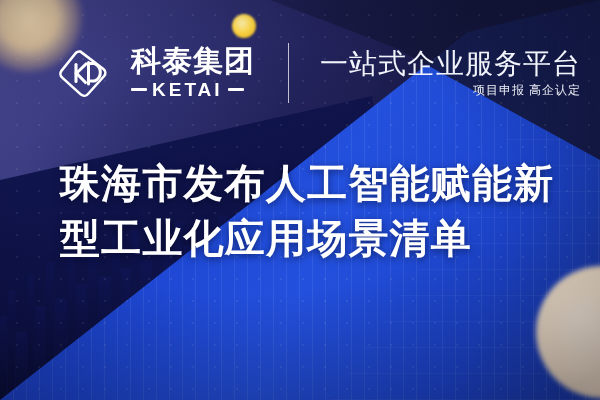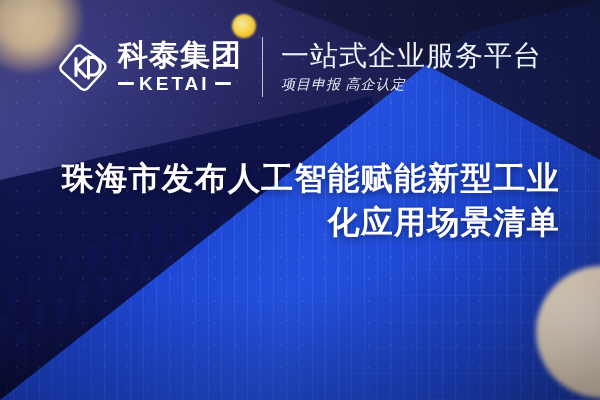--- a/index.html
+++ b/index.html
@@ -148,24 +148,25 @@
   .bg-vignette {
     background: radial-gradient(ellipse 85% 70% at 42% 42%,
       rgba(0,0,0,0) 45%, rgba(5,6,26,0.35) 100%);
   }
 
   
 
   .header {
     position: absolute;
     left: 58px;
-    top: 34px;
+    top: 40px;
     display: flex;
     align-items: center;
     height: 66px;
+    gap: 13px;
   }
 
   .logo-mark {
     width: 50px;
     height: 50px;
     flex: 0 0 50px;
     margin-right: 10px;
   }
   .logo-mark svg { display: block; }
 
@@ -207,55 +208,54 @@
     height: 60px;
     background: rgba(255,255,255,0.72);
     margin: 0 18px 0 20px;
     flex: 0 0 1px;
   }
 
   .tagline {
     display: flex;
     flex-direction: column;
     justify-content: center;
+    align-items: flex-end;
   }
   .tagline-main {
     font-size: 28px;
     font-weight: 400;
     letter-spacing: 1px;
     color: #f2f4fb;
     line-height: 1.1;
     white-space: nowrap;
   }
   .tagline-sub {
     margin-top: 5px;
-    font-size: 14px;
+    font-size: 12px;
     font-weight: 400;
     letter-spacing: 1px;
     color: #eef0f8;
     line-height: 1.1;
     white-space: nowrap;
     font-family: "Liberation Serif", "DejaVu Serif", serif;
-    font-style: italic;
   }
 
   
 
   .title {
     position: absolute;
     left: 60px;
     top: 156px;
     width: 500px;
-    font-size: 32px;
+    font-size: 40px;
     font-weight: 700;
     line-height: 1.38;
     letter-spacing: 1.2px;
     color: #ffffff;
     text-shadow: 0 2px 7px rgba(4,6,30,0.55);
-    text-align: right;
   }
 </style>
 </head>
 <body>
 
 <div id="banner">
 
   <div class="layer bg-base"></div>
   <div class="layer bg-darkmass"></div>
 

